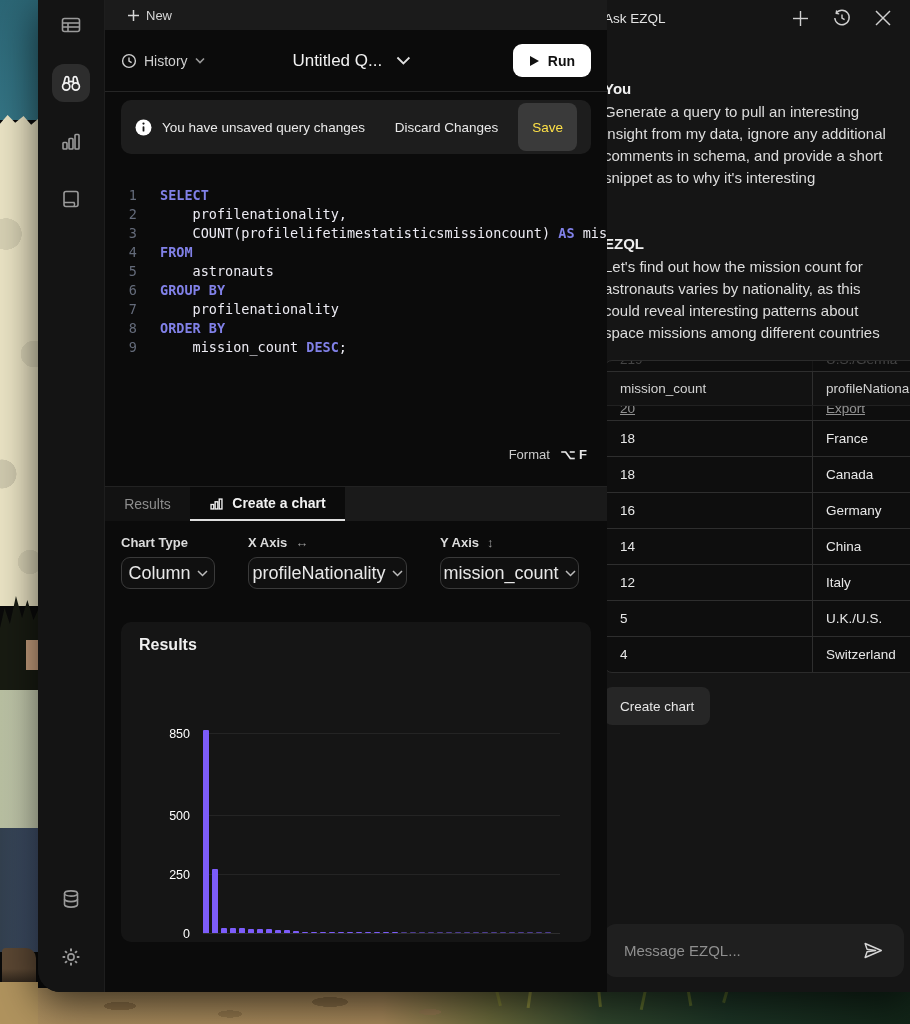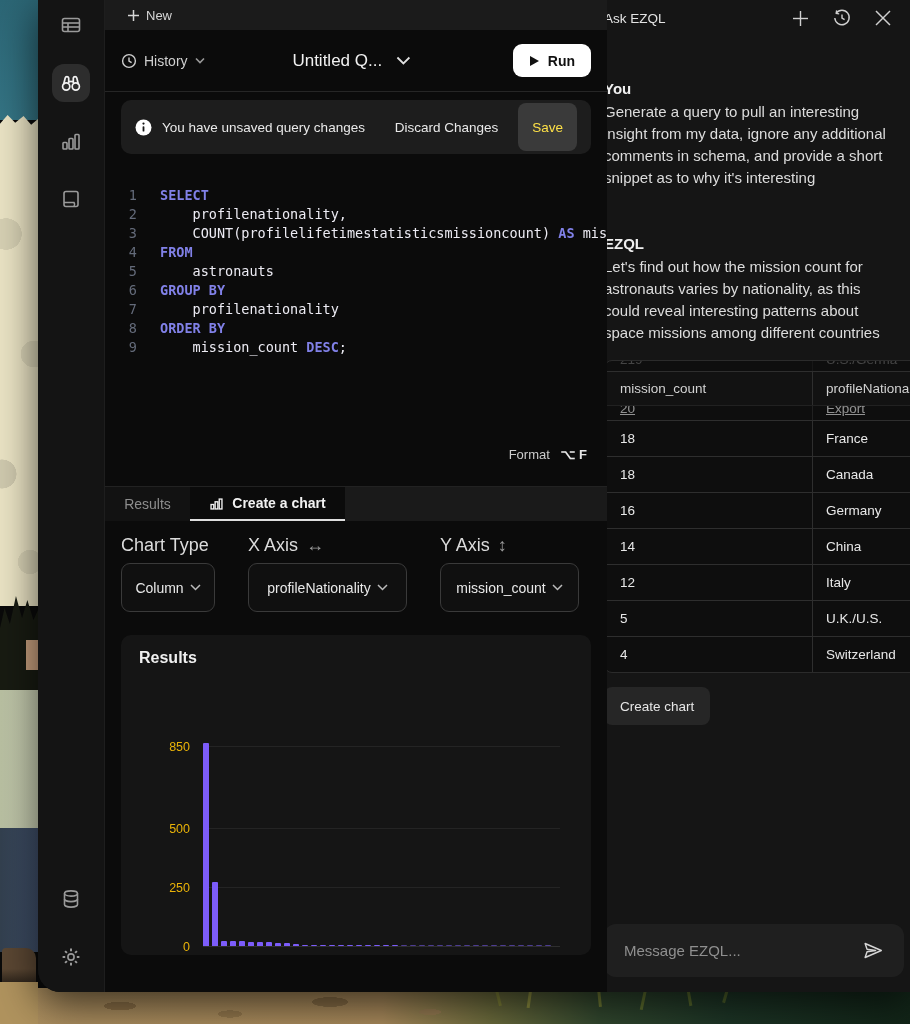--- a/index.html
+++ b/index.html
@@ -77,30 +77,30 @@
   .format { position:absolute; right:20px; bottom:24px; font-size:13px; color:#cccccc; }
 
   .rtabs { flex:0 0 35px; display:flex; align-items:stretch; border-top:1px solid #222; }
   .rtab-results { width:85px; background:#121212; color:#8d8d8d; font-size:14px; display:flex; align-items:center; justify-content:center; }
   .rtab-chart { width:155px; background:#0b0b0b; color:#f2f2f2; font-size:14px; font-weight:700; display:flex; align-items:center; justify-content:center; gap:8px; border-bottom:2px solid #dedede; }
   .rtab-fill { flex:1; background:#1a1a1a; }
 
   .controls { flex:0 0 78px; display:flex; padding:14px 16px 0; }
   .ctl { display:flex; flex-direction:column; }
   .ctl + .ctl { margin-left:33px; }
-  .ctl-label { font-size:18px; color:#dcdcdc; display:flex; gap:8px; align-items:center; }
-  .select { margin-top:7px; height:49px; border:1px solid #3a3a3a; border-radius:9px; background:#101010; color:#e8e8e8; font-size:14px; display:flex; align-items:center; justify-content:center; gap:6px; padding:0 10px; }
+  .ctl-label { font-size:13px; color:#dcdcdc; display:flex; gap:8px; align-items:center;font-weight:bold; }
+  .select { margin-top:7px; height:32px; border:1px solid #3a3a3a; border-radius:9px; background:#101010; color:#e8e8e8; font-size:18px; display:flex; align-items:center; justify-content:center; gap:6px; padding:0 10px; }
   .w-col { width:94px; } .w-x { width:159px; } .w-y { width:139px; }
 
   .chartcard { margin:23px 16px 0; height:320px; flex:0 0 320px; background:#151515; border-radius:10px; position:relative; }
   .cc-title { position:absolute; left:18px; top:14px; font-size:16px; font-weight:700; color:#f0f0f0; }
   .plot { position:absolute; left:82px; right:31px; top:0; bottom:8px; }
   .gl { position:absolute; left:0; right:0; height:1px; background:#242424; }
   .gl0 { background:#2e2e2e; }
-  .gl-label { position:absolute; right:calc(100% + 13px); width:36px; text-align:right; font-size:12.5px; color:#eab308; height:14px; line-height:14px; }
+  .gl-label { position:absolute; right:calc(100% + 13px); width:36px; text-align:right; font-size:12.5px; color:#ffffff; height:14px; line-height:14px; }
   .bars { position:absolute; left:0; right:0; bottom:1px; display:flex; align-items:flex-end; gap:3px; }
   .bar { width:6px; background:#7c5cfa; border-radius:1px 1px 0 0; }
 
   .mfooter { flex:1; display:flex; align-items:center; padding:0 16px; gap:6px; }
   .fbtn { background:#2e2e2e; border:none; color:#ececec; font-size:13px; line-height:17px; border-radius:10px; padding:6px 8px; width:80px; font-family:inherit; }
   .fbtn.add { width:88px; }
   .status { display:flex; align-items:center; gap:9px; margin-left:14px; color:#dadada; font-size:13.5px; }
   .viewing { margin-left:auto; color:#dadada; font-size:13.5px; }
 
   

